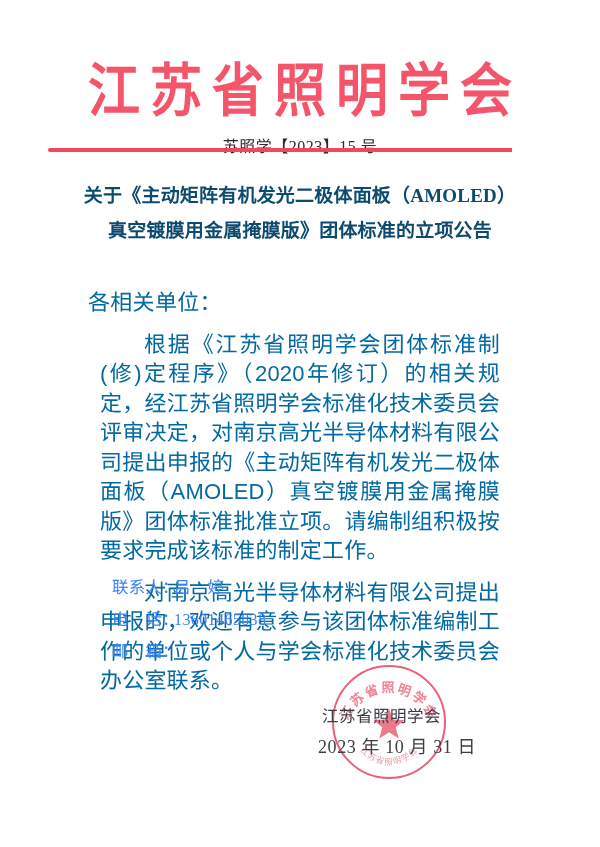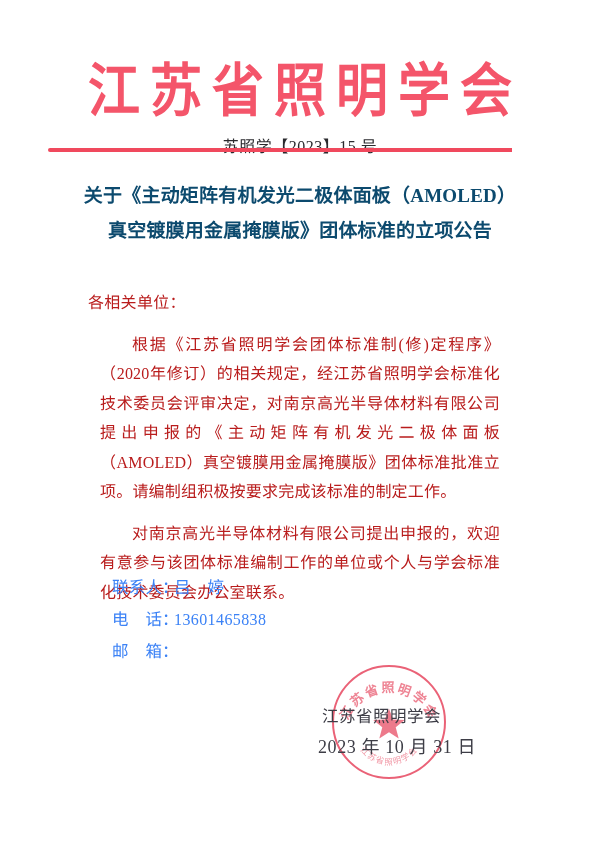--- a/index.html
+++ b/index.html
@@ -79,24 +79,24 @@
     letter-spacing: 0.2px;
   }
   .doc-title .tline { display: block; white-space: nowrap; }
 
   
   .body-block {
     position: absolute;
     left: 88px;
     top: 288px;
     width: 424px;
-    font-family: Liberation Serif, serif;
-    font-size: 16px;
+    font-family: Liberation Sans, sans-serif;
+    font-size: 22px;
     line-height: 29.5px;
-    color: #b91c1c;
+    color: #0369a1;
     text-align: justify;
     text-justify: inter-ideograph;
   }
   .salutation {
     margin: 0 0 0 0;
     letter-spacing: 0.3px;
   }
   .para {
     margin: 12px;
     text-indent: 2em;

